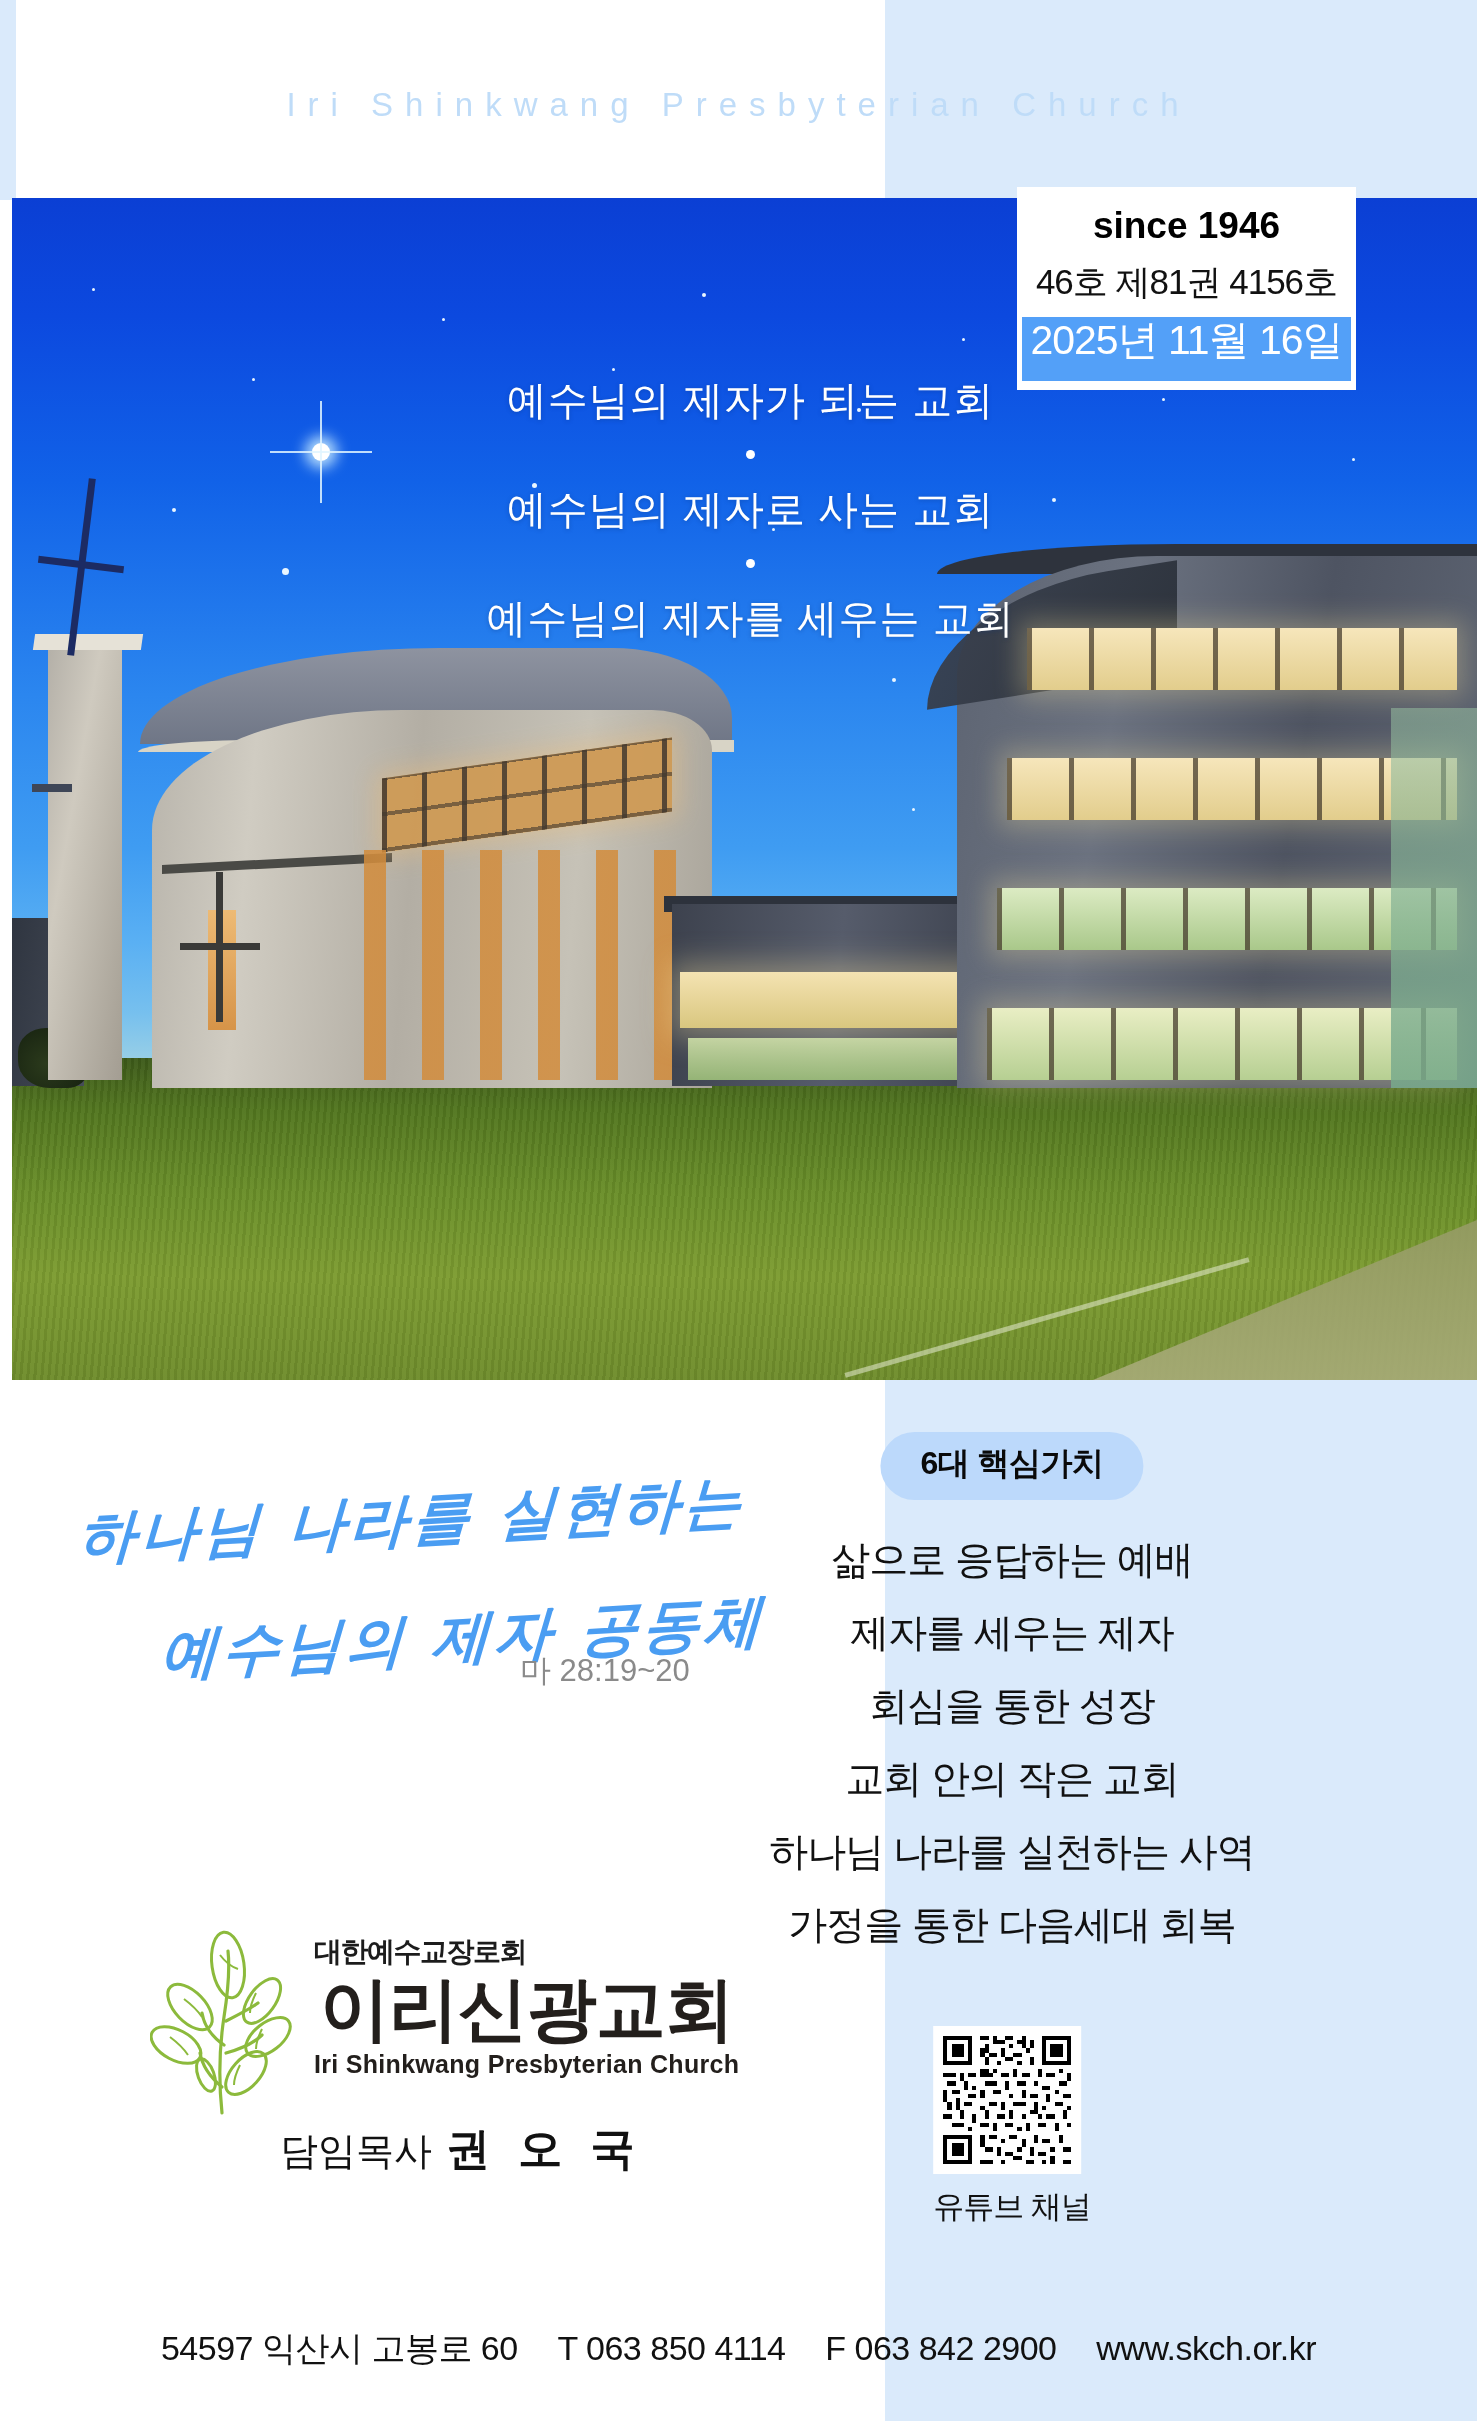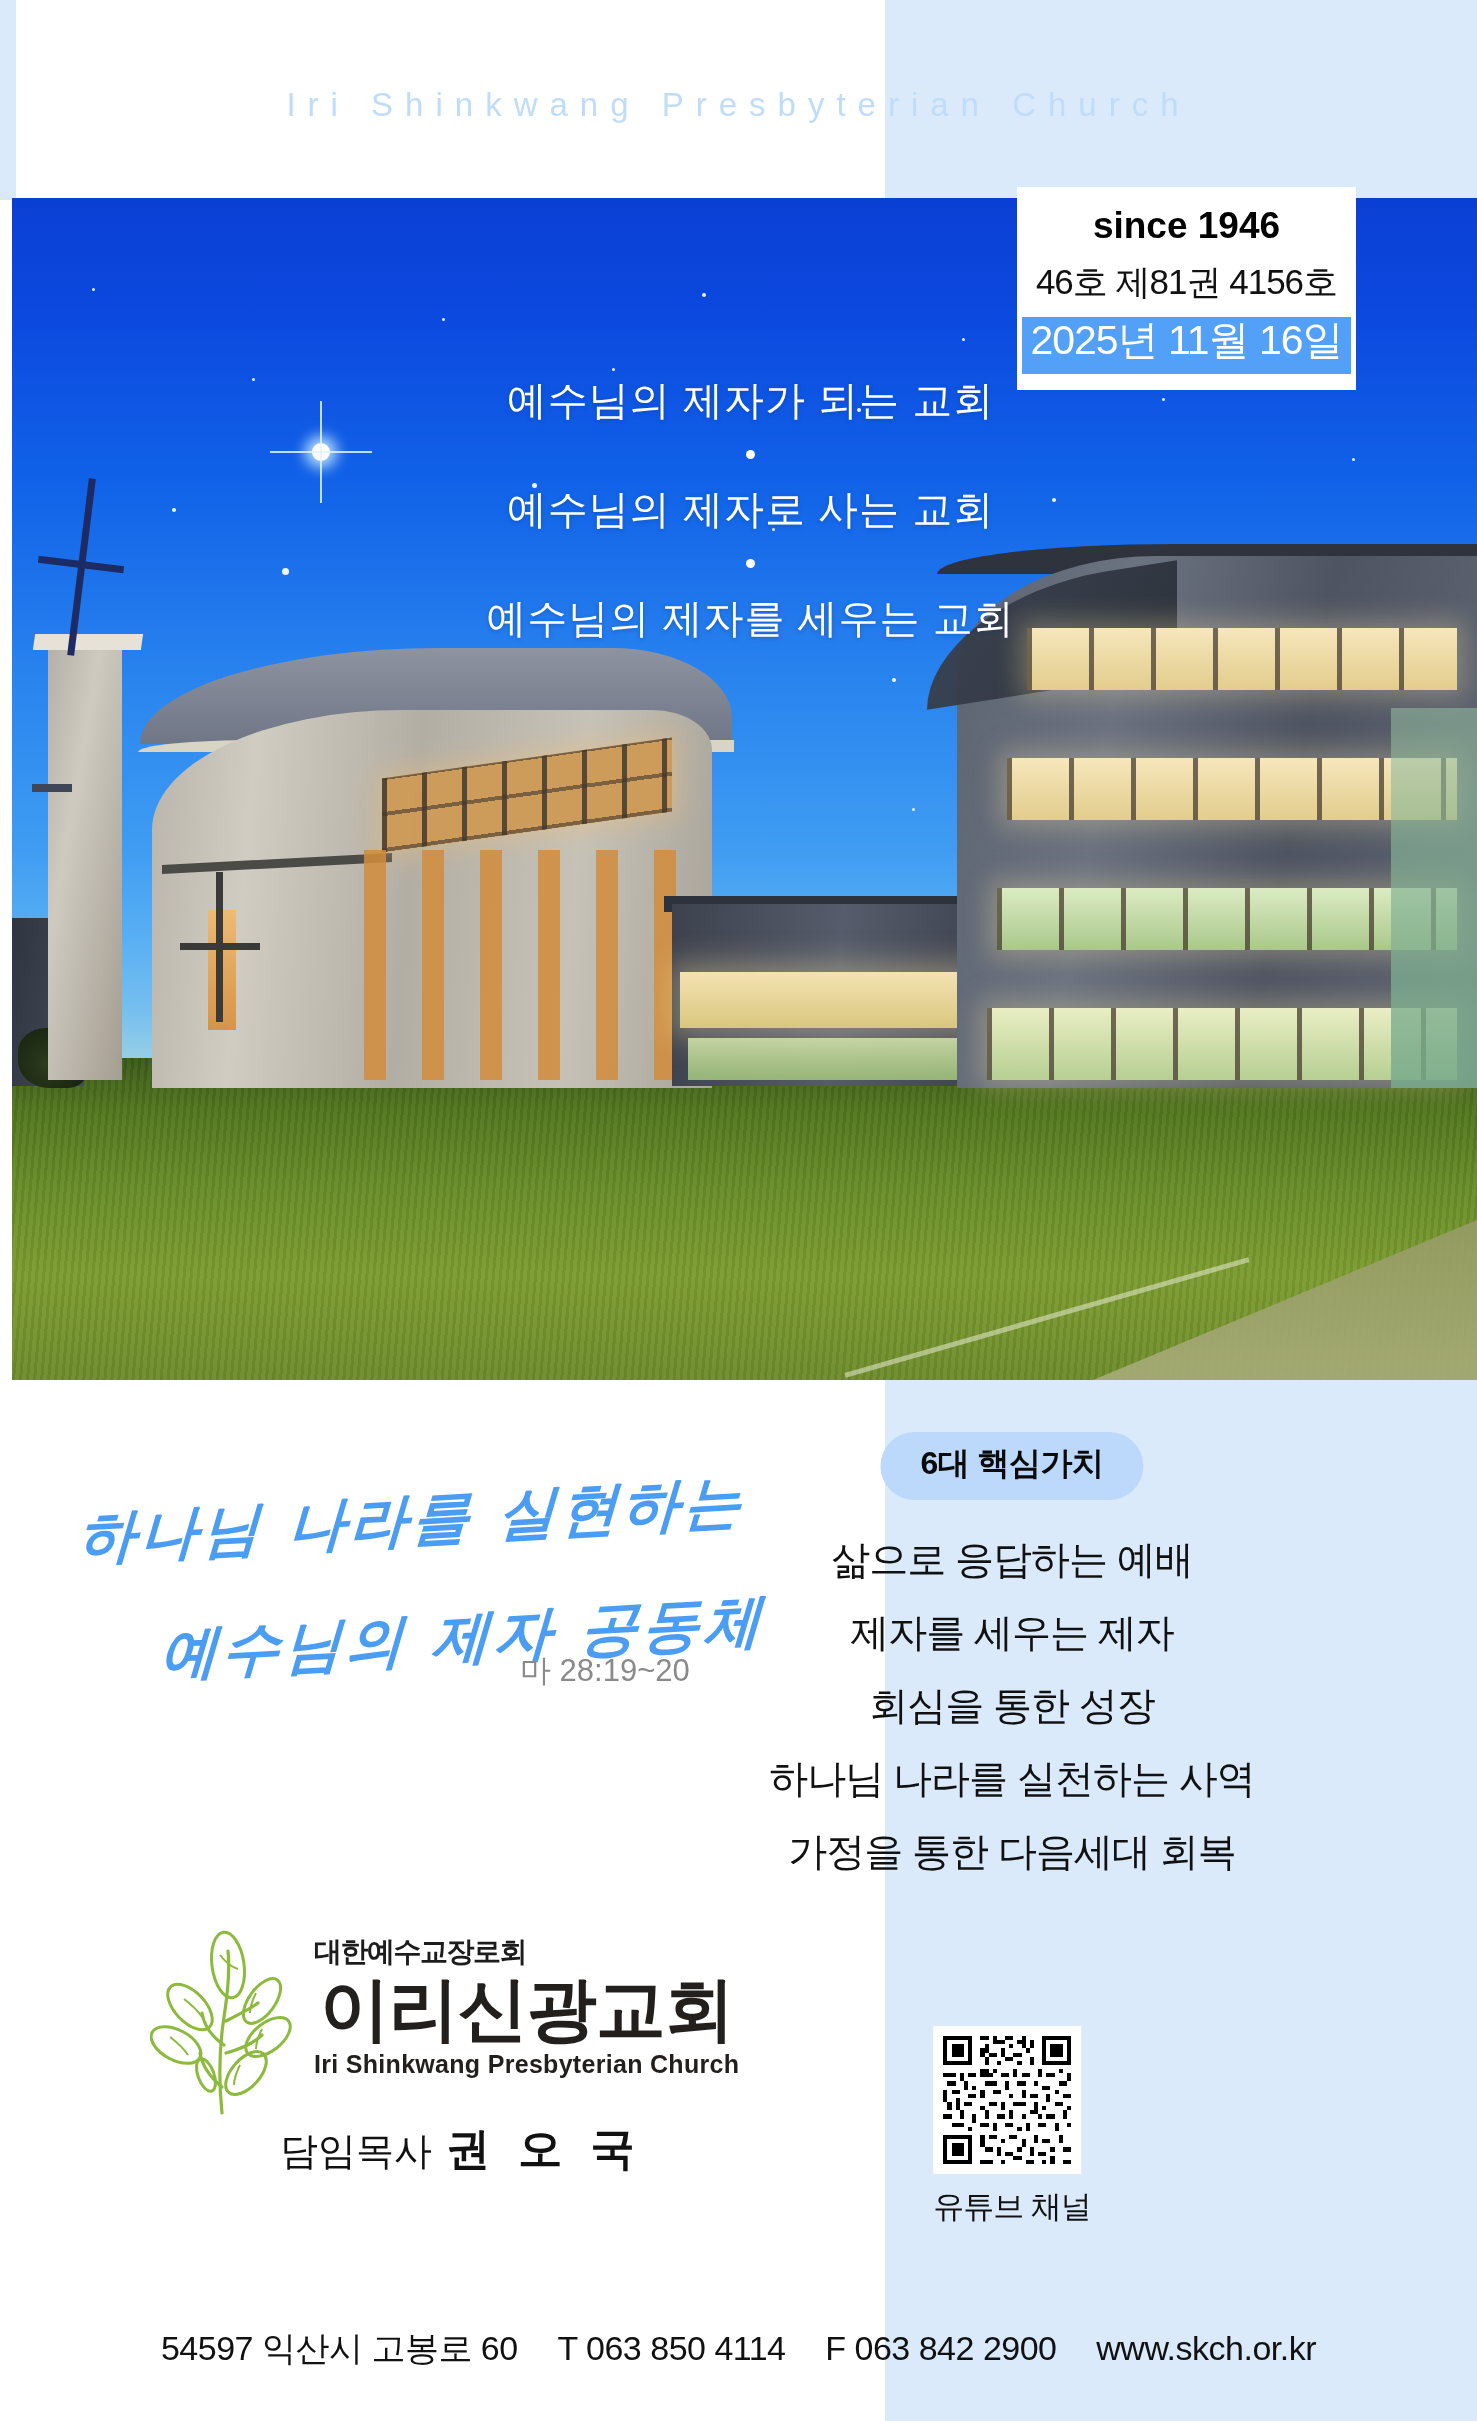--- a/index.html
+++ b/index.html
@@ -248,21 +248,21 @@
   .issue-vol{
     margin-top:12px;
     font-size:35px; font-weight:400; color:#111111;
     letter-spacing:-1px; white-space:nowrap;
   }
   .issue-date{
     margin-top:11px;
     background:#53a0f8; color:#ffffff;
     font-size:41px; font-weight:400;
     letter-spacing:-1px; white-space:nowrap;
-    padding:2px 8px 12px 8px;
+    padding:2px 8px 19px 8px;
     line-height:1.05;
   }
 
   
   .calli{
     position:absolute; left:60px; top:1500px; width:800px;
   }
   .calli-line{
     color:#4a9df2;
     font-family:"DejaVu Serif",serif;
@@ -484,20 +484,21 @@
   <div class="pastor">
     <span>담임목사</span><b>권 오 국</b>
   </div>
 
   <div class="values-badge">6대 핵심가치</div>
 
   <div class="values-list">
     <div class="value-item">삶으로 응답하는 예배</div>
     <div class="value-item">제자를 세우는 제자</div>
     <div class="value-item">회심을 통한 성장</div>
+    <div class="value-item">교회 안의 작은 교회</div>
     <div class="value-item">하나님 나라를 실천하는 사역</div>
     <div class="value-item">가정을 통한 다음세대 회복</div>
   </div>
 
   <div class="qr-wrap">
     <svg class="qr" viewBox="0 0 33 33" shape-rendering="crispEdges">
       <rect width="33" height="33" fill="#ffffff"></rect>
       <g fill="#000000">
         <rect x="1" y="1" width="7" height="7"></rect>
           <rect x="2" y="2" width="5" height="5" fill="#fff"></rect>

